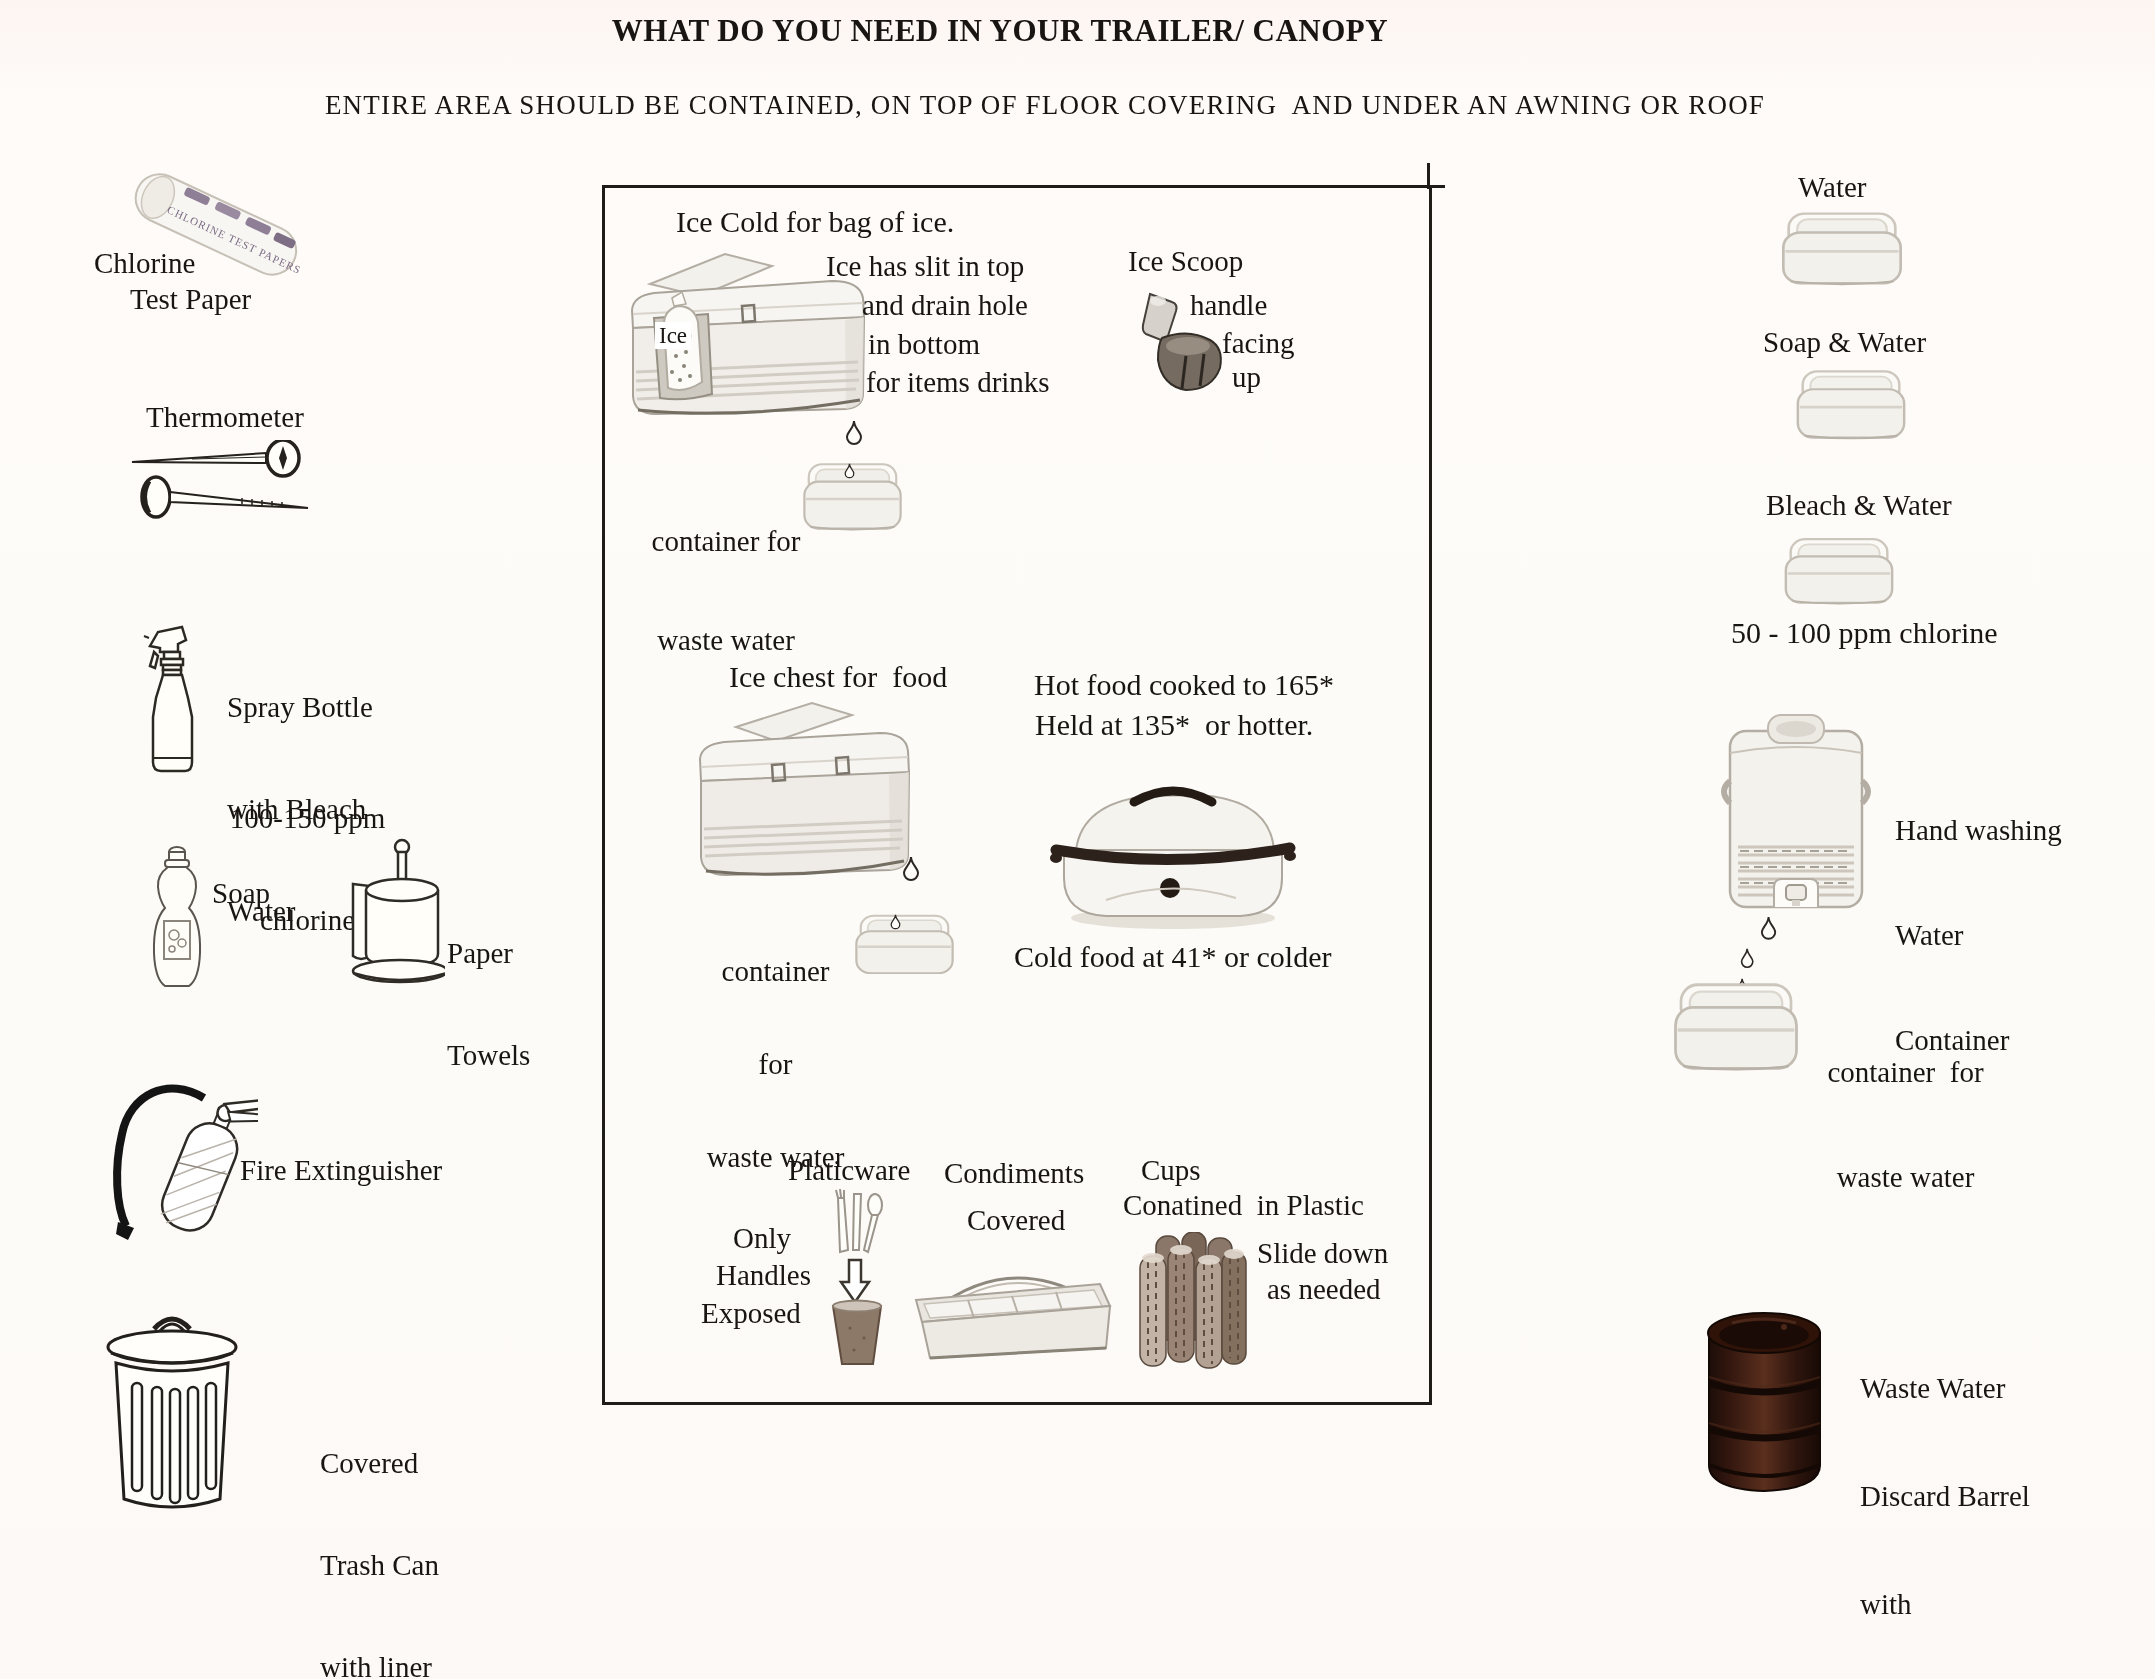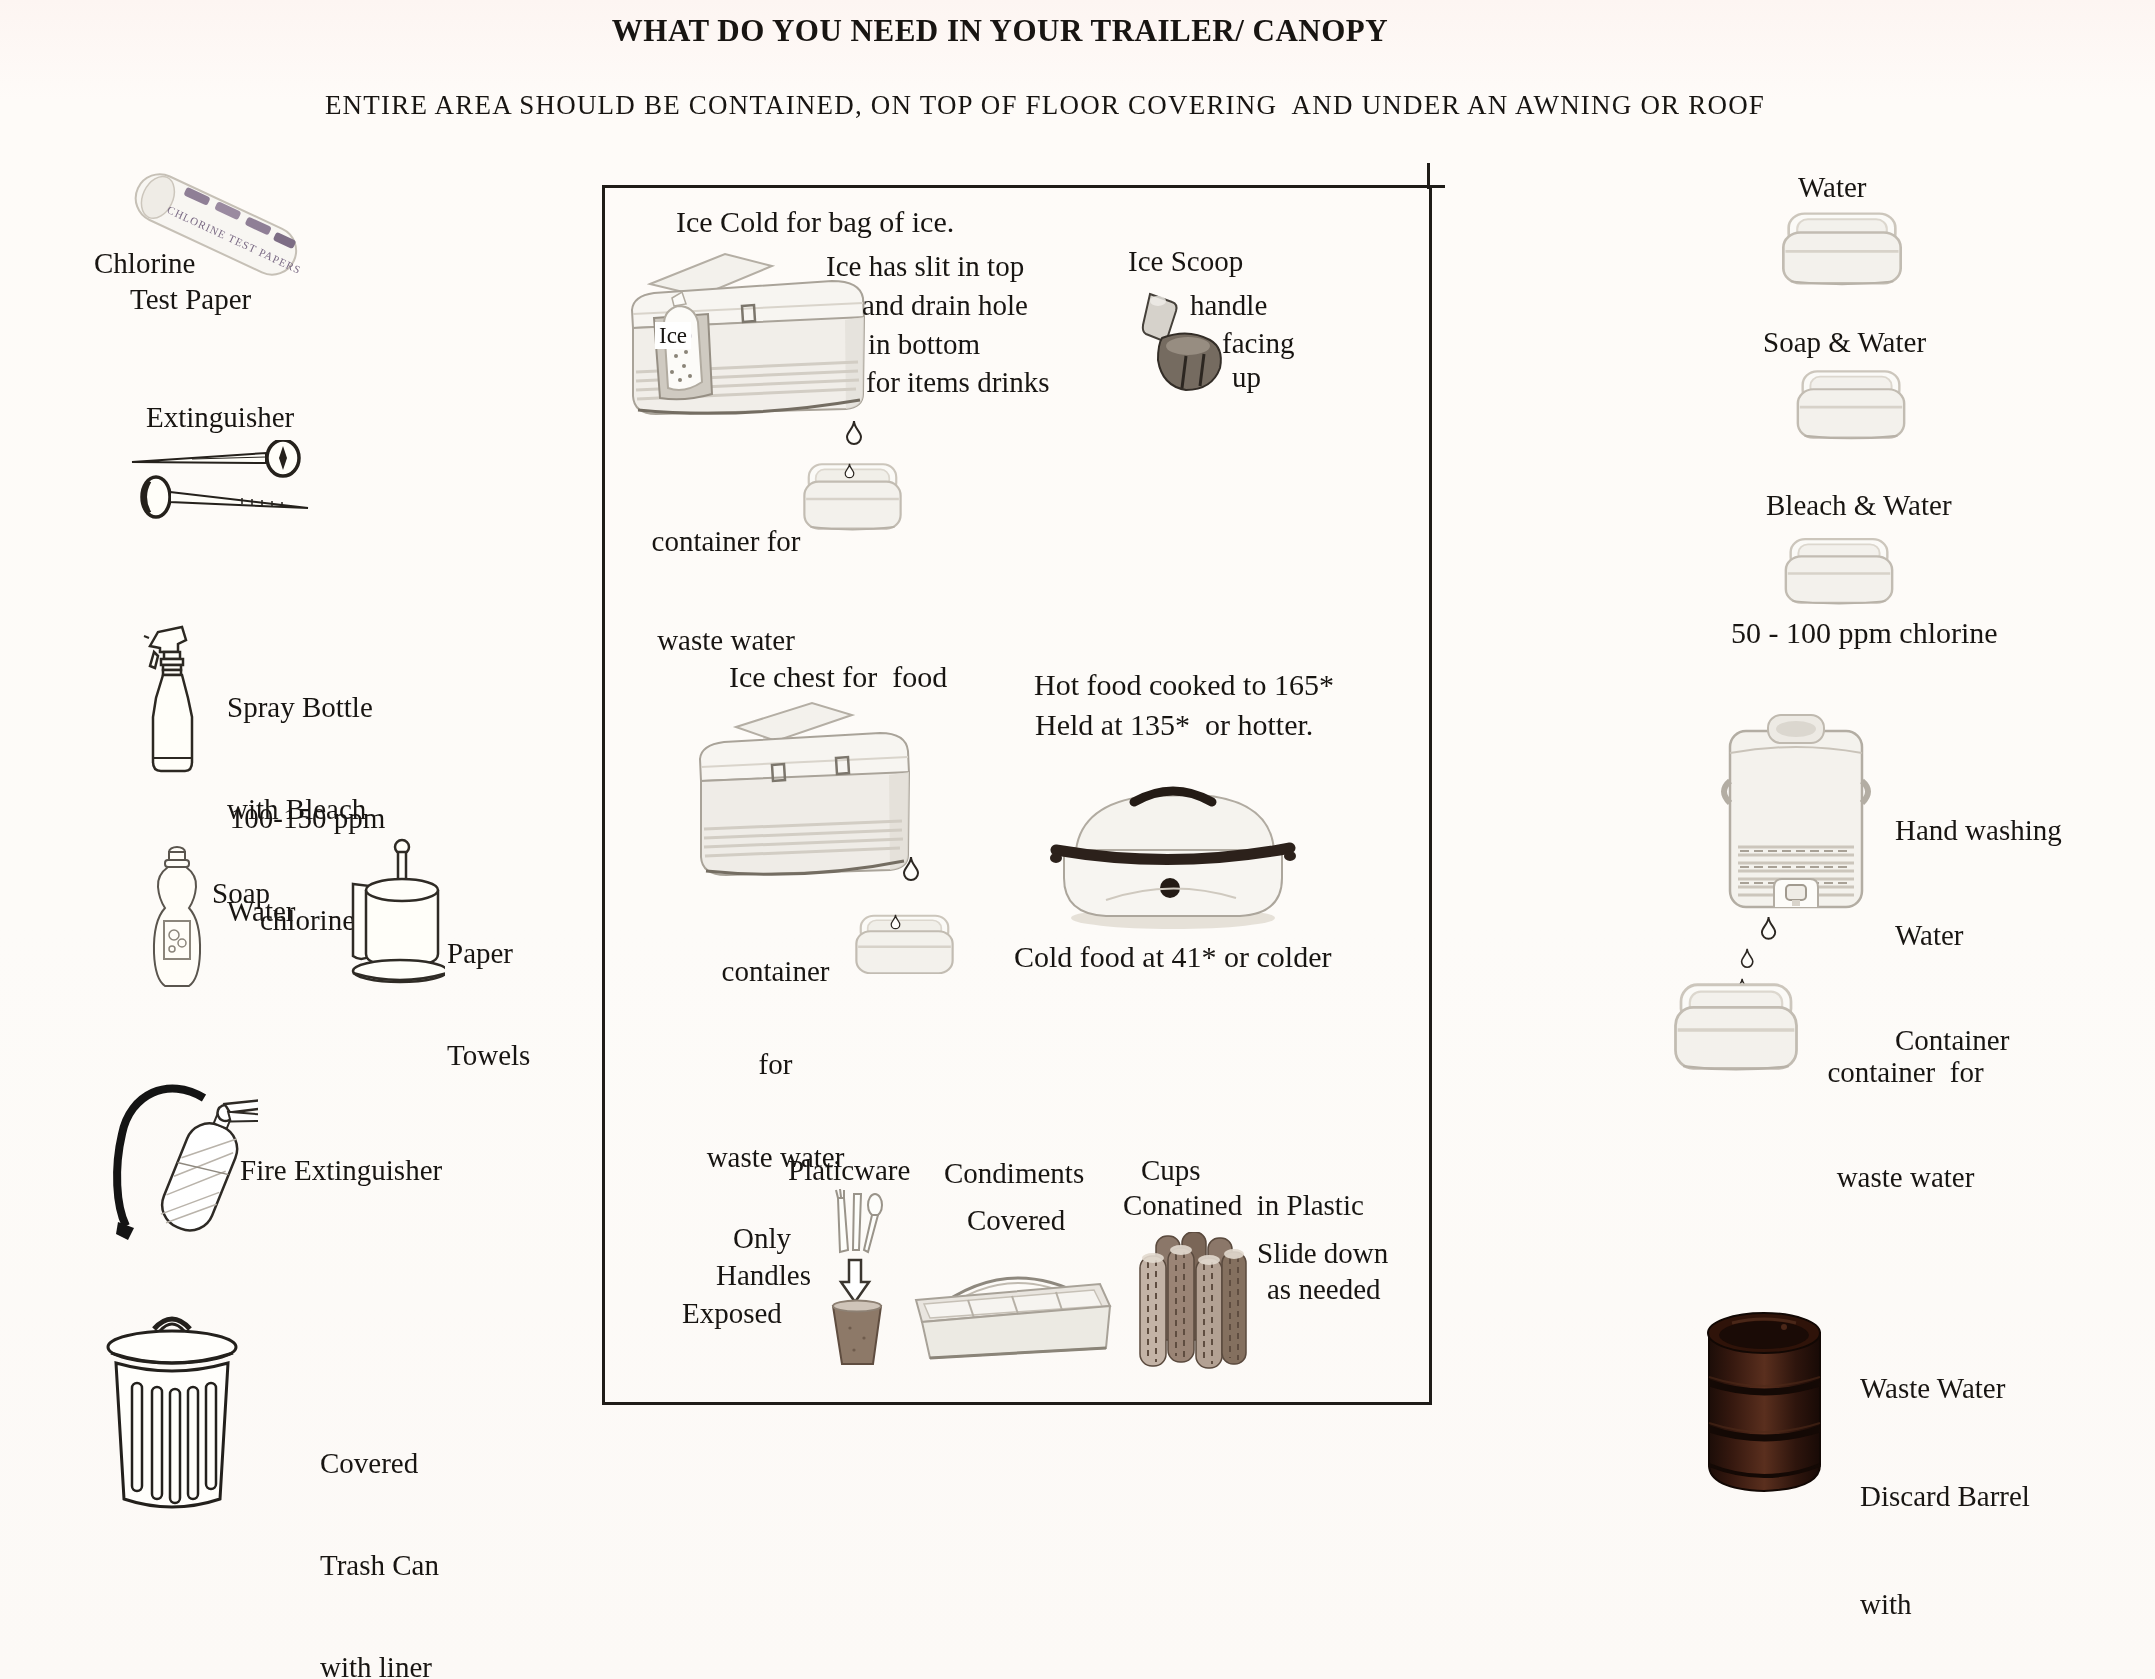--- a/index.html
+++ b/index.html
@@ -32,21 +32,21 @@
       <rect x="54" y="50" width="26" height="9" rx="3" fill="#8f7f96"></rect>
       <rect x="88" y="50" width="26" height="9" rx="3" fill="#9a8aa0"></rect>
       <rect x="122" y="51" width="26" height="9" rx="3" fill="#8f7f96"></rect>
       <rect x="154" y="53" width="22" height="9" rx="3" fill="#7d6d85"></rect>
       <text x="46" y="82" font-size="11" letter-spacing="1" fill="#7a6a84" font-family="Liberation Serif,serif">CHLORINE TEST PAPERS</text>
     </g>
   </svg>
   <div class="abs lbl" style="left:94px;top:246px">Chlorine</div>
   <div class="abs lbl" style="left:130px;top:282px">Test Paper</div>
 
-  <div class="abs lbl" style="left:146px;top:400px">Extinguisher</div>
+  <div class="abs lbl" style="left:146px;top:400px">Thermometer</div>
   <svg class="abs" style="left:130px;top:440px" width="185" height="88" viewBox="0 0 185 88">
     <polygon points="2,22 136,13 136,23" fill="#fffef9" stroke="#25211c" stroke-width="2"></polygon>
     <line x1="62" y1="19" x2="136" y2="17" stroke="#25211c" stroke-width="1"></line>
     <ellipse cx="153" cy="18" rx="16" ry="18" fill="#fffef9" stroke="#25211c" stroke-width="3.5"></ellipse>
     <polygon points="153,6 157,18 153,30 149,18" fill="#25211c"></polygon>
     <ellipse cx="26" cy="57" rx="14" ry="20" fill="#fffef9" stroke="#25211c" stroke-width="3.5"></ellipse>
     <path d="M19,41 Q10,57 19,73" stroke="#25211c" stroke-width="5" fill="none"></path>
     <polygon points="40,52 178,68 40,62" fill="#fffef9" stroke="#25211c" stroke-width="2"></polygon>
     <g stroke="#25211c" stroke-width="1.5">
       <line x1="112" y1="58" x2="112" y2="64"></line>
@@ -270,21 +270,21 @@
     <ellipse cx="242" cy="90" rx="6" ry="5" fill="#2c211b"></ellipse>
     <path d="M86,36 Q125,14 164,36" stroke="#241b15" stroke-width="9" fill="none" stroke-linecap="round"></path>
     <circle cx="122" cy="122" r="10" fill="#241b15"></circle>
     <path d="M58,134 Q122,112 188,132" stroke="#cfc9bf" stroke-width="2" fill="none"></path>
   </svg>
   <div class="abs lbl" style="left:1014px;top:940px;font-size:30px">Cold food at 41* or colder</div>
 
   <div class="abs lbl" style="left:788px;top:1153px">Platicware</div>
   <div class="abs lbl" style="left:733px;top:1221px">Only</div>
   <div class="abs lbl" style="left:716px;top:1258px">Handles</div>
-  <div class="abs lbl" style="left:682px;top:1296px">Exposed</div>
+  <div class="abs lbl" style="left:701px;top:1296px">Exposed</div>
   <svg class="abs" style="left:820px;top:1188px" width="75" height="180" viewBox="0 0 75 180">
     <g fill="#fdfdfa" stroke="#9a948a" stroke-width="2">
       <polygon points="18,10 24,10 28,62 20,64"></polygon>
       <line x1="18" y1="10" x2="16" y2="2"></line>
         <line x1="21" y1="9" x2="20" y2="1"></line>
         <line x1="24" y1="10" x2="24" y2="2"></line>
       <polygon points="34,6 41,6 39,62 33,62"></polygon>
       <ellipse cx="55" cy="17" rx="7" ry="11"></ellipse>
       <polygon points="52,27 58,27 48,64 44,62"></polygon>
     </g>

